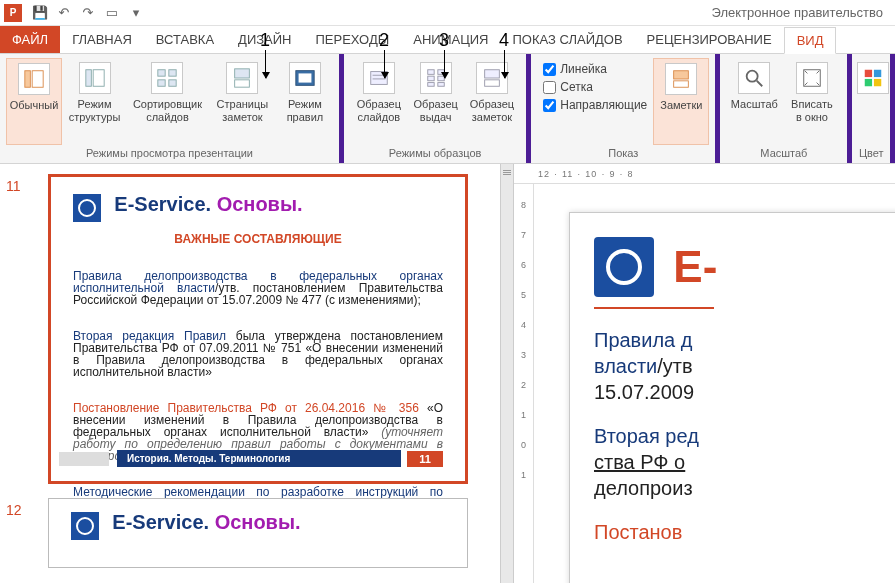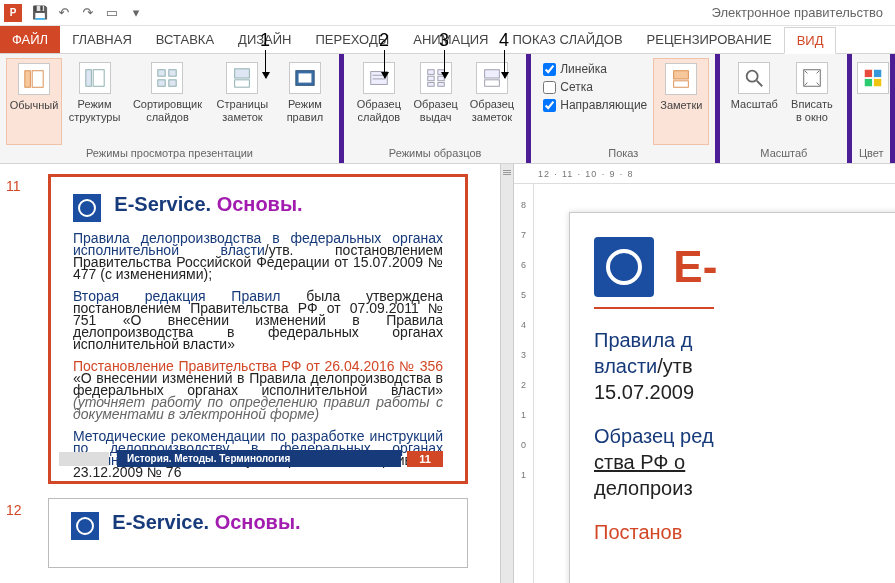--- a/index.html
+++ b/index.html
@@ -30,21 +30,21 @@
   .thumb-pane{width:500px;background:#fff;overflow:hidden;padding:10px 18px;position:relative;}
   .slide-num{color:#D24726;font-size:14px;position:absolute;}
   .slide-thumb{border:3px solid #D24726;background:#fff;width:420px;height:310px;margin-left:30px;padding:16px 22px;position:relative;}
   .slide-thumb2{border:1px solid #bbb;background:#fff;width:420px;height:70px;margin-left:30px;margin-top:14px;padding:12px 22px;position:relative;overflow:hidden;}
   .brand{font-size:20px;font-weight:bold;}
   .brand .e{color:#173a7a;}
   .brand .o{color:#a21caf;}
   .logo-sq{display:inline-block;width:28px;height:28px;background:#1b4ea0;vertical-align:middle;margin-right:10px;position:relative;}
   .logo-sq:after{content:"";position:absolute;inset:5px;border:2px solid #fff;border-radius:50%;}
   .red-head{color:#D24726;font-weight:bold;font-size:12px;text-align:center;margin:10px 0;}
-  .para{font-size:14px;color:#173a7a;text-align:justify;margin:10px 0;line-height:12px;}
+  .para{font-size:12px;color:#173a7a;text-align:justify;margin:24px 0;line-height:12px;}
   .para .blk{color:#222;}
   .para .ital{font-style:italic;color:#666;}
   .footer-bar{position:absolute;bottom:14px;left:8px;right:22px;display:flex;align-items:center;}
   .footer-grey{width:50px;height:14px;background:#ddd;margin-right:8px;}
   .footer-blue{flex:1;background:#173a7a;color:#fff;font-size:10px;font-weight:bold;padding:3px 10px;}
   .footer-red{width:36px;background:#D24726;color:#fff;font-size:11px;font-weight:bold;text-align:center;padding:2px 0;margin-left:6px;}
   .divider{width:14px;background:#e8e8e8;border-left:1px solid #ccc;border-right:1px solid #ccc;position:relative;}
   .divider .grip{position:absolute;top:6px;left:2px;right:2px;height:8px;display:flex;flex-direction:column;gap:1px;}
   .divider .grip div{height:1px;background:#999;}
   .edit-pane{flex:1;background:#fff;position:relative;overflow:hidden;}
@@ -259,20 +259,21 @@
 
 <div class="workspace">
 
   <div class="thumb-pane">
     <div class="slide-num" style="top:14px;left:6px;">11</div>
     <div class="slide-thumb">
       <div>
         <span class="logo-sq"></span>
         <span class="brand"><span class="e">E-Service.</span> <span class="o">Основы.</span></span>
       </div>
+      <div class="red-head">ВАЖНЫЕ СОСТАВЛЯЮЩИЕ</div>
       <div class="para"><span>Правила делопроизводства в федеральных органах исполнительной власти</span><span class="blk">/утв. постановлением Правительства Российской Федерации от 15.07.2009 № 477 (с изменениями);</span></div>
       <div class="para"><span>Вторая редакция Правил </span><span class="blk">была утверждена постановлением Правительства РФ от 07.09.2011 № 751 «О внесении изменений в Правила делопроизводства в федеральных органах исполнительной власти»</span></div>
       <div class="para"><span style="color:#D24726">Постановление Правительства РФ от 26.04.2016 № 356 </span><span class="blk">«О внесении изменений в Правила делопроизводства в федеральных органах исполнительной власти» </span><span class="ital">(уточняет работу по определению правил работы с документами в электронной форме)</span></div>
       <div class="para"><span>Методические рекомендации по разработке инструкций по делопроизводству в федеральных органах исполнительной власти/ </span><span class="blk">утв. приказом Росархива от 23.12.2009 № 76</span></div>
       <div class="footer-bar">
         <div class="footer-grey"></div>
         <div class="footer-blue">История. Методы. Терминология</div>
         <div class="footer-red">11</div>
       </div>
     </div>
@@ -316,20 +317,20 @@
         <span class="big-logo"></span>
         <span class="big-brand"><span style="color:#D24726">E-</span></span>
       </div>
       <div style="height:2px;background:#D24726;margin-top:10px;width:120px;"></div>
       <div class="big-para">
         <span>Правила д</span><br>
         <span>власти</span><span class="blk">/утв</span><br>
         <span class="blk">15.07.2009</span>
       </div>
       <div class="big-para">
-        <span>Образец ред</span><br>
+        <span>Вторая ред</span><br>
         <span class="blk" style="text-decoration:underline">ства РФ о</span><br>
         <span class="blk">делопроиз</span>
       </div>
       <div class="big-para" style="color:#D24726">Постанов</div>
     </div>
   </div>
 </div>
 
 </body></html>

